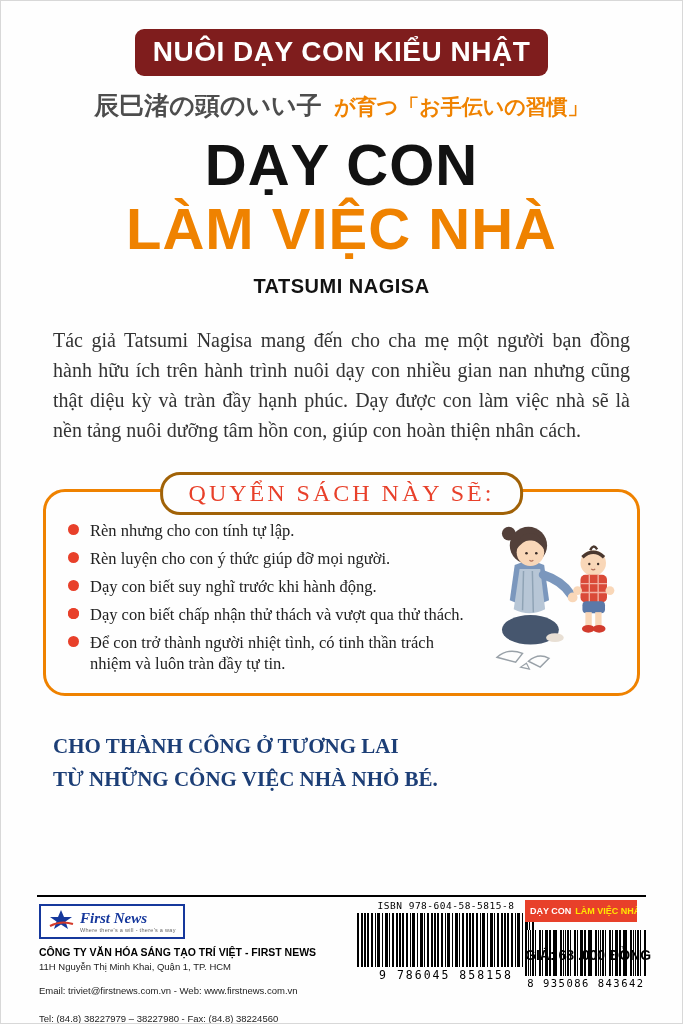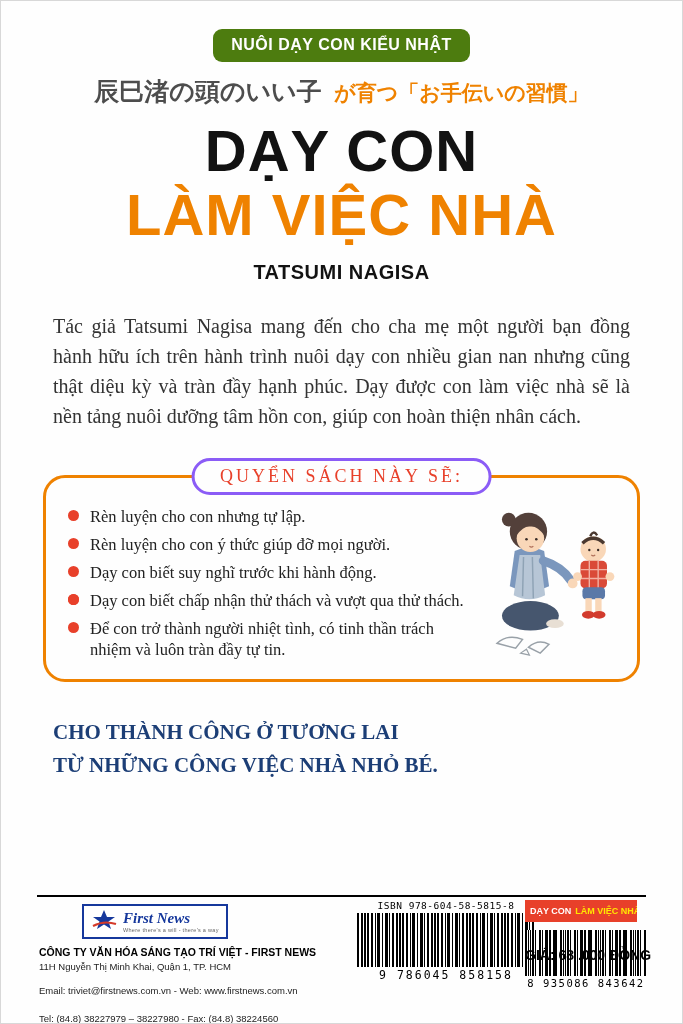--- a/index.html
+++ b/index.html
@@ -6,22 +6,22 @@
   html,body { background:#e9e9e9; }
   .page {
     position:relative; width:683px; height:1024px; margin:0 auto;
     background:#fefefe; border:1px solid #d8d8d8; overflow:hidden;
     font-family:"Liberation Sans", sans-serif; color:#111;
   }
 
   
   .badge {
     margin:28px auto 0; width:max-content;
-    background:#4d7c0f; color:#fff; font-weight:bold;
-    font-size:16px; letter-spacing:0.5px;
+    background:#7f1d1d; color:#fff; font-weight:bold;
+    font-size:28px; letter-spacing:0.5px;
     padding:7px 18px 8px; border-radius:9px;
   }
 
   
   .jp-line { text-align:center; margin-top:13px; line-height:1.3; white-space:nowrap; }
   .jp-dark  { color:#4d4d4d; font-size:25px; font-weight:bold; }
   .jp-orange{ color:#ef8200; font-size:21px; font-weight:bold; margin-left:8px; }
 
   
   .title1, .title2 {
@@ -44,24 +44,24 @@
   }
 
   
   .features-box {
     position:relative; margin:44px 42px 0;
     border:3px solid #ef8200; border-radius:22px;
     padding:28px 16px 12px 20px;
   }
   .features-label {
     position:absolute; top:-20px; left:50%; transform:translateX(-50%);
-    background:#fefefe; border:3px solid #8b5cf6; border-radius:20px;
+    background:#fefefe; border:3px solid #a16207; border-radius:20px;
     padding:5px 26px; white-space:nowrap;
     color:#e8402a; font-family:"Liberation Serif", serif;
-    font-size:18px; letter-spacing:3px;
+    font-size:24px; letter-spacing:3px;
   }
   .illus { float:right; width:138px; height:162px; margin:-8px 0 0 4px; }
   .features { list-style:none; }
   .features li {
     position:relative; padding-left:24px; margin-bottom:7px;
     font-family:"Liberation Serif", serif;
     font-size:16.5px; line-height:1.28; color:#222;
   }
   .dot {
     position:absolute; left:2px; top:4px; width:11px; height:11px;
@@ -74,21 +74,21 @@
     font-family:"Liberation Serif", serif; font-weight:bold;
     font-size:21px; line-height:1.55; color:#1c3e76;
   }
 
   
   .divider { position:absolute; top:894px; left:36px; right:36px; height:2px; background:#000; }
 
   .fn-logo {
     position:absolute; top:903px; left:38px; width:146px; height:35px;
     border:2px solid #16389c; background:#fff;
-    display:flex; align-items:center; gap:6px; padding:2px 7px;margin-left:43px;
+    display:flex; align-items:center; gap:6px; padding:2px 7px;
   }
   .fn-name { font-family:"Liberation Serif", serif; font-style:italic; font-weight:bold;
              font-size:15px; color:#16389c; line-height:1.1; }
   .fn-tag  { font-size:5.5px; color:#666; letter-spacing:0.3px; }
 
   .company { position:absolute; top:945px; left:38px; font-size:10.5px; font-weight:bold; color:#000; }
   .addr    { position:absolute; top:960px; left:38px; font-size:9.5px; color:#222; }
   .tel     { position:absolute; top:1012px; left:38px; font-size:9.5px; color:#222; }
   .email   { position:absolute; top:984px; left:38px; font-size:9.5px; color:#222; }
 
@@ -174,21 +174,21 @@
         <ellipse cx="107" cy="119" rx="6.5" ry="4" fill="#d23b2d"></ellipse>
         <ellipse cx="118" cy="119" rx="6.5" ry="4" fill="#d23b2d"></ellipse>
 
         <path d="M14 148 Q25 138 40 144 L33 153 Z" fill="#fdfdfd" stroke="#99a1a8" stroke-width="1.5"></path>
         <path d="M46 152 Q56 143 67 149 L58 158 Z" fill="#fdfdfd" stroke="#99a1a8" stroke-width="1.5"></path>
         <path d="M38 158 l6 -4 l3 6 Z" fill="#fdfdfd" stroke="#99a1a8" stroke-width="1.2"></path>
       </svg>
     </div>
 
     <ul class="features">
-      <li><span class="dot"></span><span>Rèn luyện cho con nhưng tự lập.</span></li>
+      <li><span class="dot"></span><span>Rèn nhưng cho con tính tự lập.</span></li>
       <li><span class="dot"></span><span>Rèn luyện cho con ý thức giúp đỡ mọi người.</span></li>
       <li><span class="dot"></span><span>Dạy con biết suy nghĩ trước khi hành động.</span></li>
       <li><span class="dot"></span></li>
       <li><span class="dot"></span><span>Dạy con biết chấp nhận thử thách và vượt qua thử thách.</span></li>
       <li><span class="dot"></span><span>Để con trở thành người nhiệt tình, có tinh thần trách nhiệm và luôn tràn đầy tự tin.</span></li>
     </ul>
   </div>
 
   <div class="slogan">
     <div>CHO THÀNH CÔNG Ở TƯƠNG LAI</div>

